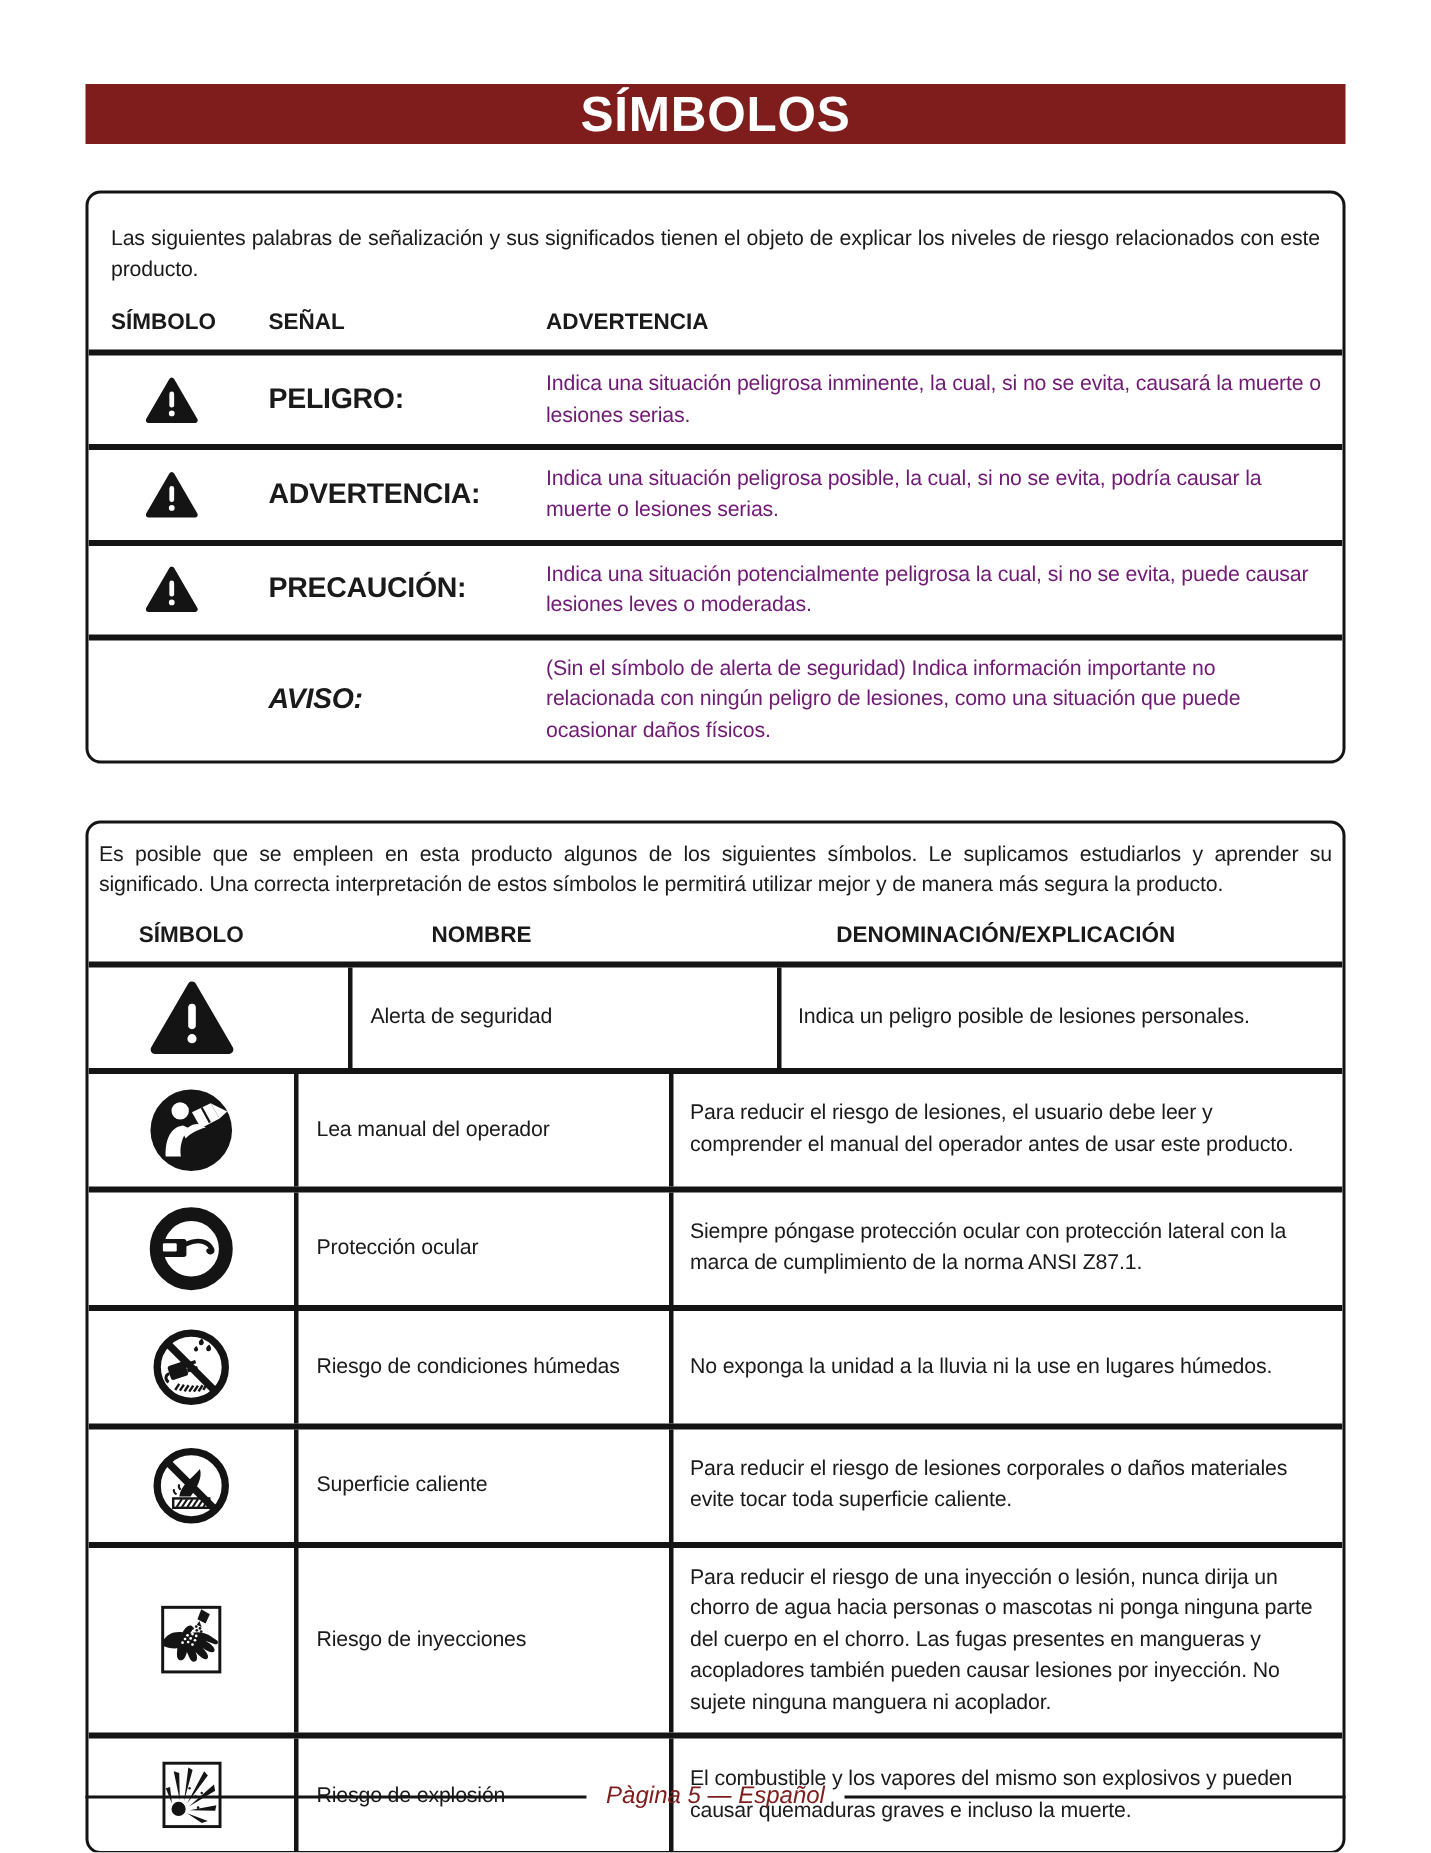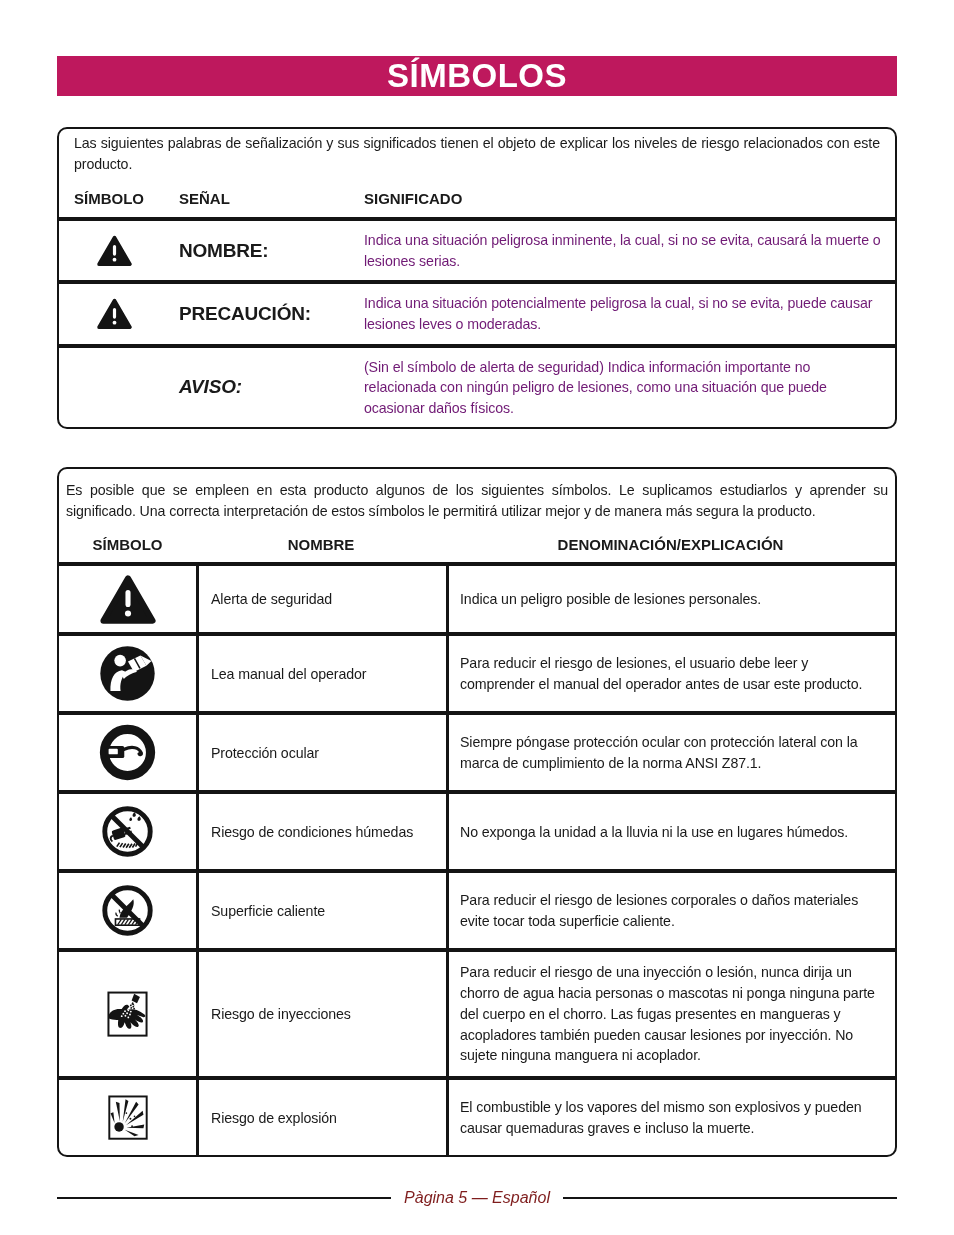--- a/index.html
+++ b/index.html
@@ -4,39 +4,39 @@
 <style>
   html,body { margin:0; padding:0; background:#ffffff; }
   .page {
     position:relative; width:954px; height:1235px; background:#ffffff;
     font-family:"Liberation Sans", sans-serif; color:#1a1a1a; overflow:hidden;
   }
   .content { margin:0 57px; width:840px; }
 
   
   .title-bar {
-    margin-top:56px; height:40px; background:#be185d;
+    margin-top:56px; height:40px; background:#7f1d1d;
     display:flex; align-items:center; justify-content:center;
   }
   .title-bar span {
     color:#ffffff; font-size:33px; font-weight:bold; letter-spacing:0.5px;
   }
 
   
   .box {
     border:2.5px solid #141414; border-radius:10px; overflow:hidden; background:#fff;
   }
   .box.t1 { margin-top:31px; }
   .box.t2 { margin-top:38px; }
 
   .intro {
     margin:0; font-size:14.2px; line-height:1.45; text-align:justify;
     letter-spacing:-0.1px; color:#1b1b1b;
   }
-  .t1 .intro { padding:4px 15px 0 15px; }
+  .t1 .intro { padding:20px 15px 0 15px; }
   .t2 .intro { padding:11px 7px 0 7px; }
 
   
   .t1-grid { display:grid; grid-template-columns:110px 185px 1fr; }
   .t1-cols { padding:16px 0 10px 0; }
   .t1-cols .col-h { font-weight:bold; font-size:15px; letter-spacing:0; }
   .t1-cols .c1 { padding-left:15px; }
   .t1-cols .c2 { padding-left:10px; }
   .t1-cols .c3 { padding-left:10px; }
 
@@ -48,21 +48,21 @@
     font-size:14.2px; line-height:1.45; padding:9px 14px 9px 10px;
     letter-spacing:-0.1px; color:#701a75;
   }
 
   
   .t2-grid { display:grid; grid-template-columns:137px 250px 1fr; }
   .t2-cols { padding:14px 0 9px 0; }
   .t2-cols .col-h { font-weight:bold; font-size:15px; text-align:center; }
 
   .t2-row { border-top:4px solid #141414; min-height:75px; }
-  #t2-rows .t2-row:first-child { min-height:62px; }
+  #t2-rows .t2-row:first-child { min-height:62px;gap:36px; }
   .t2-row .icon-cell { display:flex; align-items:center; justify-content:center; padding:8px 0; }
   .t2-row .t2-name {
     border-left:3px solid #141414; display:flex; align-items:center;
     padding:10px 12px; font-size:14.2px; letter-spacing:-0.1px;
   }
   .t2-row .t2-expl {
     border-left:3px solid #141414; display:flex; align-items:center;
     padding:10px 16px 10px 11px; font-size:14.2px; line-height:1.46; letter-spacing:-0.1px;
   }
 
@@ -94,36 +94,47 @@
     <header class="title-bar">
       <span>SÍMBOLOS</span>
     </header>
 
     <section class="box t1">
       <div>
         <p class="intro">Las siguientes palabras de señalización y sus significados tienen el objeto de explicar los niveles de riesgo relacionados con este producto.</p>
         <div class="t1-grid t1-cols">
           <span class="col-h c1">SÍMBOLO</span>
           <span class="col-h c2">SEÑAL</span>
-          <span class="col-h c3">SIGNIFICADO</span>
+          <span class="col-h c3">ADVERTENCIA</span>
         </div>
       </div>
       <div id="t1-rows">
   <div class="t1-grid t1-row">
     <div class="icon-cell">
               <svg class="ic ic-tri" viewBox="0 0 66 60">
   <path d="M33 5 L62 55 L4 55 Z" fill="#141414" stroke="#141414" stroke-width="7" stroke-linejoin="round"></path>
   <rect x="30" y="19" width="6" height="20" rx="3" fill="#fff"></rect>
   <circle cx="33" cy="46.5" r="3.6" fill="#fff"></circle>
 </svg>
             </div>
-    <div class="signal">NOMBRE:</div>
+    <div class="signal">PELIGRO:</div>
     <div class="meaning">Indica una situación peligrosa inminente, la cual, si no se evita, causará la muerte o lesiones serias.</div>
   </div>
 
+  <div class="t1-grid t1-row">
+    <div class="icon-cell">
+              <svg class="ic ic-tri" viewBox="0 0 66 60">
+  <path d="M33 5 L62 55 L4 55 Z" fill="#141414" stroke="#141414" stroke-width="7" stroke-linejoin="round"></path>
+  <rect x="30" y="19" width="6" height="20" rx="3" fill="#fff"></rect>
+  <circle cx="33" cy="46.5" r="3.6" fill="#fff"></circle>
+</svg>
+            </div>
+    <div class="signal">ADVERTENCIA:</div>
+    <div class="meaning">Indica una situación peligrosa posible, la cual, si no se evita, podría causar la muerte o lesiones serias.</div>
+  </div>
 
   <div class="t1-grid t1-row">
     <div class="icon-cell">
               <svg class="ic ic-tri" viewBox="0 0 66 60">
   <path d="M33 5 L62 55 L4 55 Z" fill="#141414" stroke="#141414" stroke-width="7" stroke-linejoin="round"></path>
   <rect x="30" y="19" width="6" height="20" rx="3" fill="#fff"></rect>
   <circle cx="33" cy="46.5" r="3.6" fill="#fff"></circle>
 </svg>
             </div>
     <div class="signal">PRECAUCIÓN:</div>

